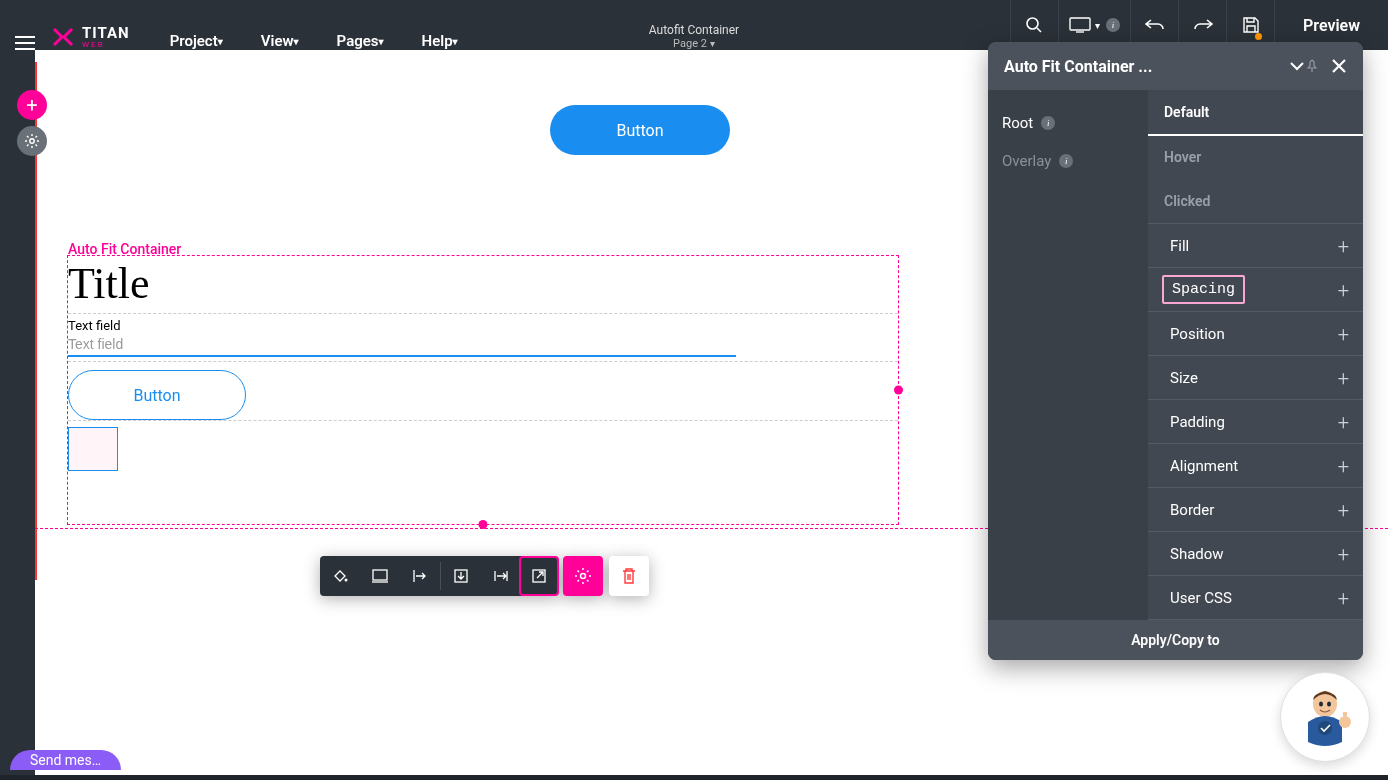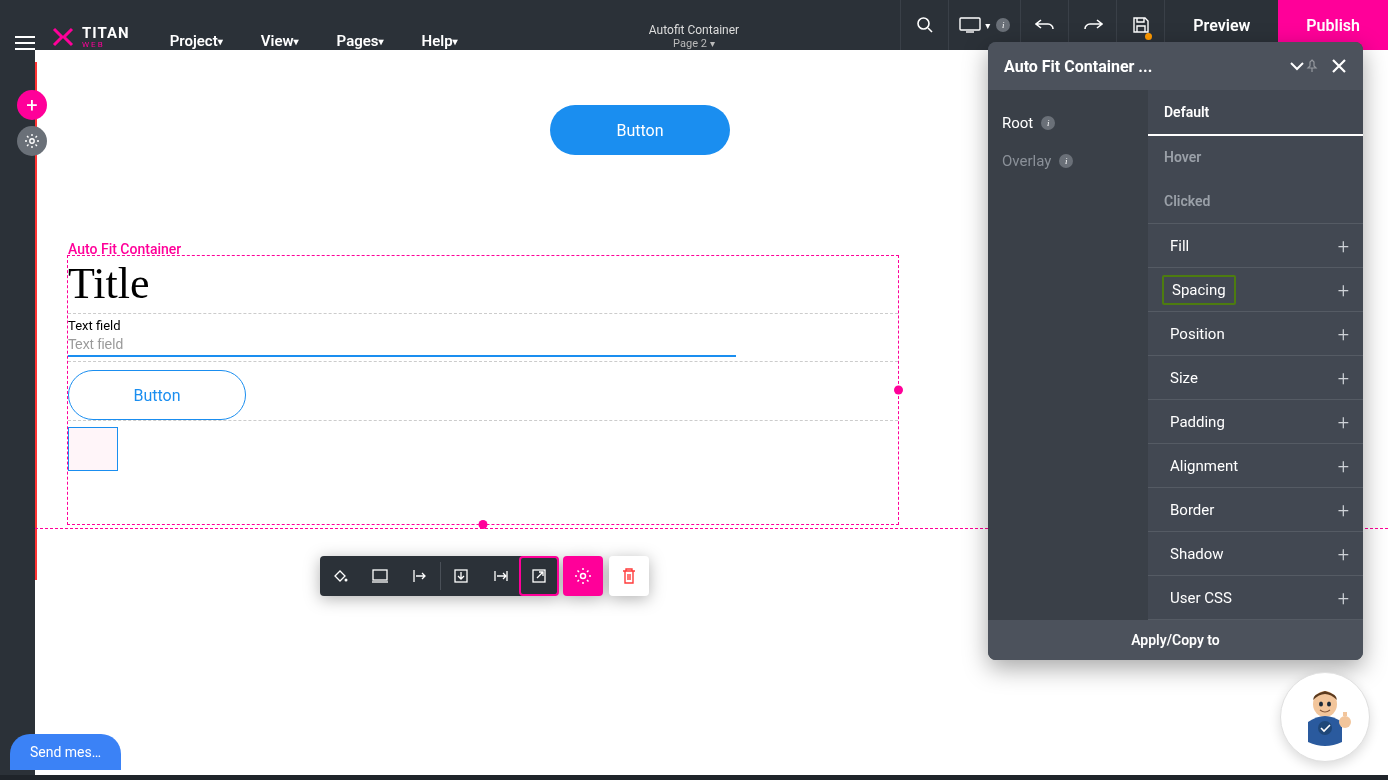--- a/index.html
+++ b/index.html
@@ -76,25 +76,25 @@
 .pp-left { width: 160px; background: #3a4048; padding-top: 14px; }
 .pp-left-item { padding: 10px 14px; display: flex; align-items: center; gap: 6px; cursor: pointer; font-size: 15px; }
 .pp-left-item.dim { color: #8a9098; }
 .pp-right { flex: 1; background: #424852; }
 .pp-tabs { display: flex; border-bottom: 1px solid #555b64; flex-direction: column; }
 .pp-tab { padding: 14px 16px; font-size: 14px; font-weight: 600; color: #9aa0a8; cursor: pointer; }
 .pp-tab.active { color: #fff; border-bottom: 2px solid #fff; margin-bottom: -1px; }
 .pp-section { display: flex; align-items: center; justify-content: space-between; padding: 1px 14px; height: 44px; border-bottom: 1px solid #555b64; cursor: pointer; font-size: 15px; }
 .pp-section .plus { font-size: 20px; color: #cfd3d8; font-weight: 300; }
 .pp-section .label-wrap { padding: 4px 8px; }
-.pp-section.highlight .label-wrap { border: 2px solid #4d7c0f; border-radius: 2px; }
+.pp-section.highlight .label-wrap { border: 2px solid #f9a8d4; border-radius: 2px; font-family: Liberation Mono, monospace; }
 .pp-footer { text-align: center; padding: 12px; font-size: 14px; font-weight: 600; background: #4c525c; cursor: pointer; }
 
 
-.chat-pill { position: absolute; left: 10px; bottom: 10px; height: 36px; padding: 0 20px; border-radius: 20px 20px 0 0; background: #3b82f6; color: #fff; display: flex; align-items: center; font-size: 14px; cursor: pointer; }
+.chat-pill { position: absolute; left: 10px; bottom: 10px; height: 20px; padding: 0 20px; border-radius: 20px 20px 0 0; background: #8b5cf6; color: #fff; display: flex; align-items: center; font-size: 14px; cursor: pointer; }
 .mascot { position: absolute; right: 18px; bottom: 18px; width: 90px; height: 90px; border-radius: 50%; background: #fff; border: 1px solid #e0e0e0; box-shadow: 0 4px 12px rgba(0,0,0,0.15); display: flex; align-items: center; justify-content: center; cursor: pointer; }
 .bottom-bar { position: absolute; left: 0; right: 0; bottom: 0; height: 5px; background: #1f242a; }
 
 svg { display: block; }
 </style>
 </head>
 <body>
 
 <div class="header">
   <div class="hamburger">
@@ -167,23 +167,20 @@
         </svg>
     </div>
     <div class="hdr-btn">
       <svg width="18" height="18" viewBox="0 0 18 18">
           <path d="M2 2 H13 L16 5 V16 H2 Z M5 2 V6 H12 V2 M5 10 H13 V16 H5 Z" stroke="#fff" stroke-width="1.4" fill="none"></path>
         </svg>
       <span class="save-dot"></span>
     </div>
     <div class="preview-btn">
         <span>Preview</span>
-      </div>
-    <div class="publish-btn">
-        <span>Publish</span>
       </div>
   </div>
 </div>
 
 <div class="left-rail"></div>
 <div class="fab-plus">+</div>
 <div class="fab-gear">
   <svg width="16" height="16" viewBox="0 0 16 16">
       <circle cx="8" cy="8" r="2.2" stroke="#fff" stroke-width="1.4" fill="none"></circle>
       <path d="M8 1 V3 M8 13 V15 M1 8 H3 M13 8 H15 M3 3 L4.5 4.5 M11.5 11.5 L13 13 M13 3 L11.5 4.5 M4.5 11.5 L3 13" stroke="#fff" stroke-width="1.4"></path>

